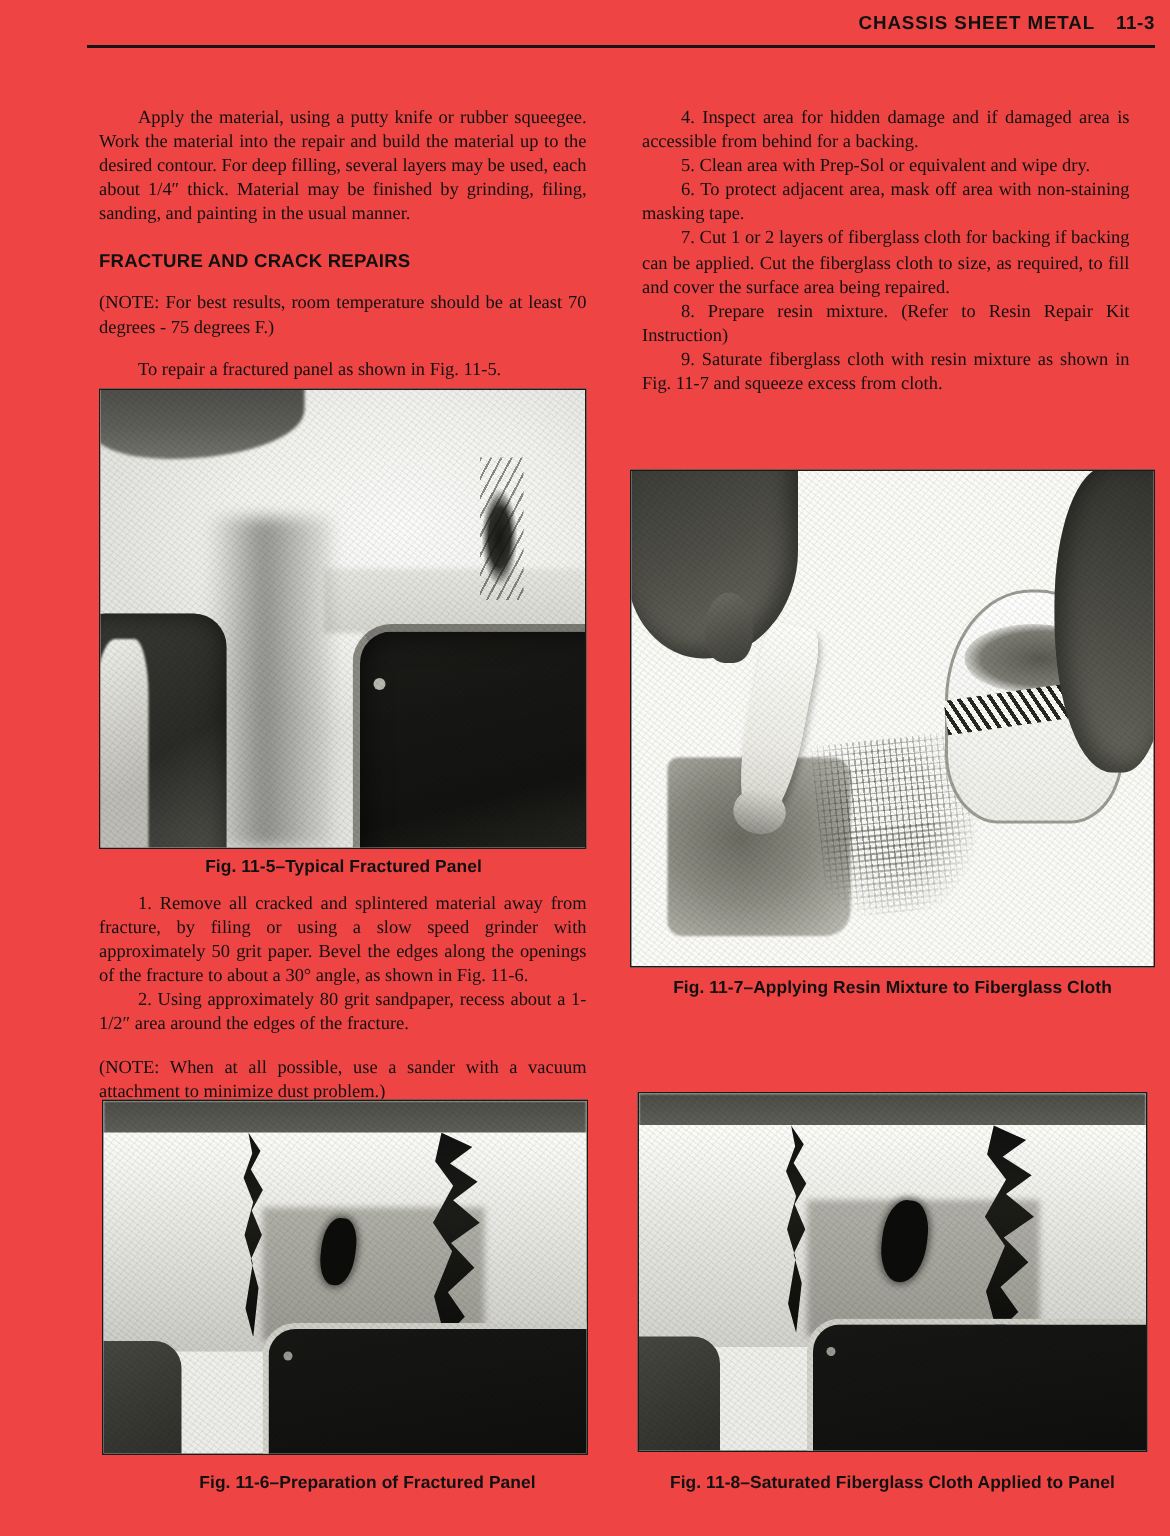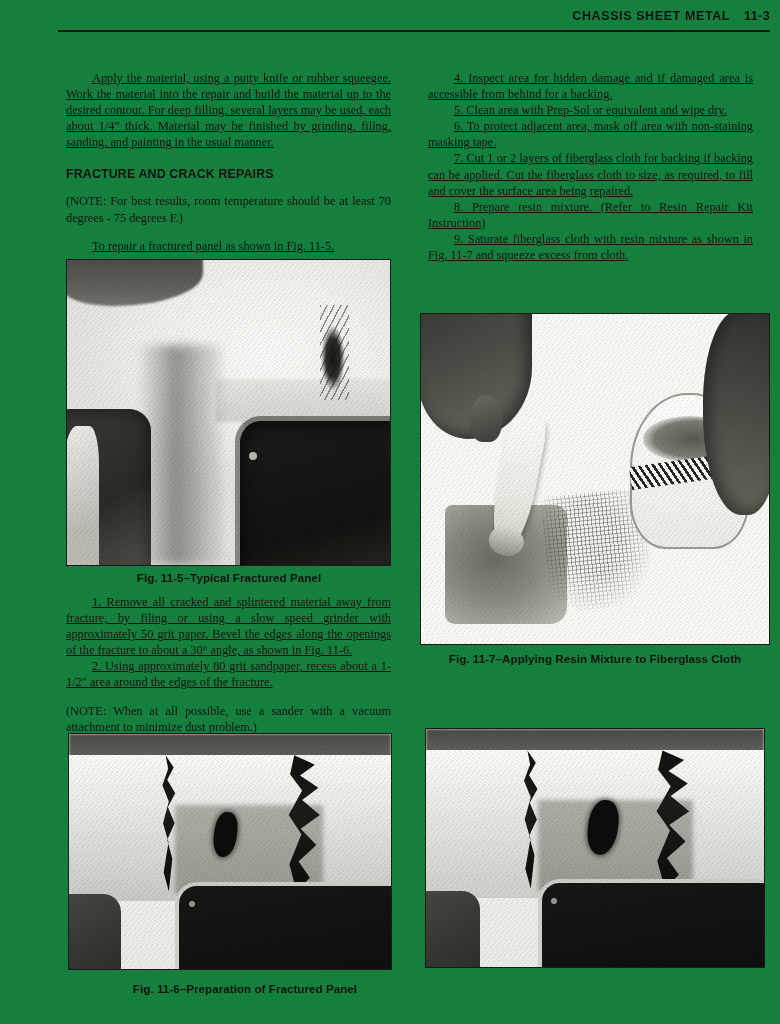--- a/index.html
+++ b/index.html
@@ -15,21 +15,21 @@
     font-family: "Liberation Serif", "DejaVu Serif", serif;
     color: #0d0d0d;
     position: relative;
   }
 
   .page {
     position: absolute;
     left: 0; top: 0;
     width: 780px;
     height: 1024px;
-    background: #15803d;
+    background: #ef4444;
   }
 
   
   .page-header {
     position: absolute;
     left: 58px;
     top: 6px;
     width: 712px;
     height: 22px;
     text-align: right;
@@ -72,21 +72,21 @@
   p.body {
     margin: 0 0 0 0;
     font-size: 12.3px;
     line-height: 16.1px;
     text-align: justify;
     text-justify: inter-word;
     -webkit-hyphens: none;
     hyphens: none;
     color: #111;
   }
-  p.indent { text-indent: 26px; text-decoration: underline; }
+  p.indent { text-indent: 26px; }
   p.gap { margin-top: 12px; }
 
   h2.section-head {
     font-family: "Liberation Sans", "DejaVu Sans", sans-serif;
     font-size: 12.4px;
     font-weight: bold;
     letter-spacing: 0.15px;
     margin: 17px 0 0 0;
     color: #111;
   }
@@ -407,14 +407,15 @@
         <div class="p6-grey"></div>
         <div class="p6-crackline p6-crack-a"></div>
         <div class="p6-crackline p6-crack-b"></div>
         <div class="p6-hole p8-hole"></div>
         <div class="p6-winL"></div>
         <div class="p6-winR"></div>
         <div class="p6-grain"></div>
       </div>
     </div>
   </div>
+  <div class="caption" id="cap-11-8">Fig. 11-8–Saturated Fiberglass Cloth Applied to Panel</div>
 
 </div>
 
 </body></html>

